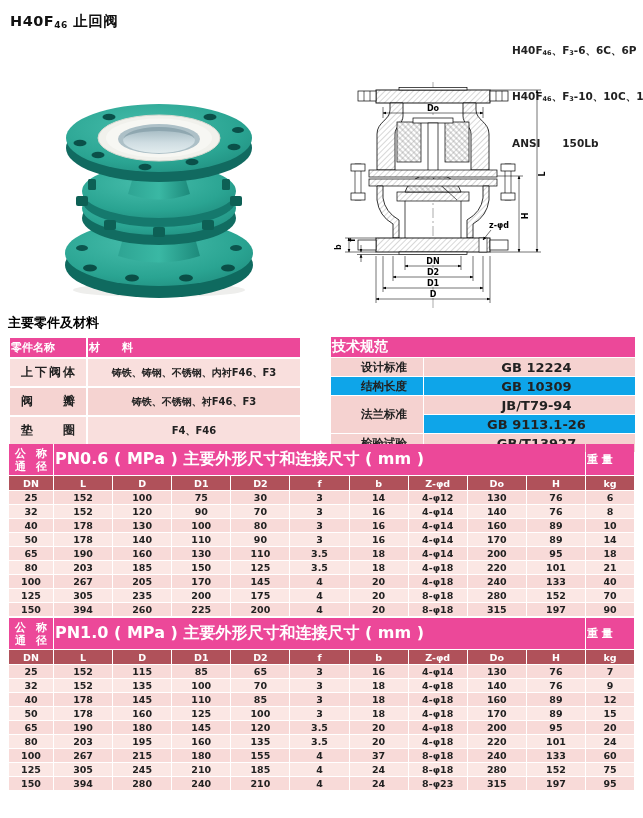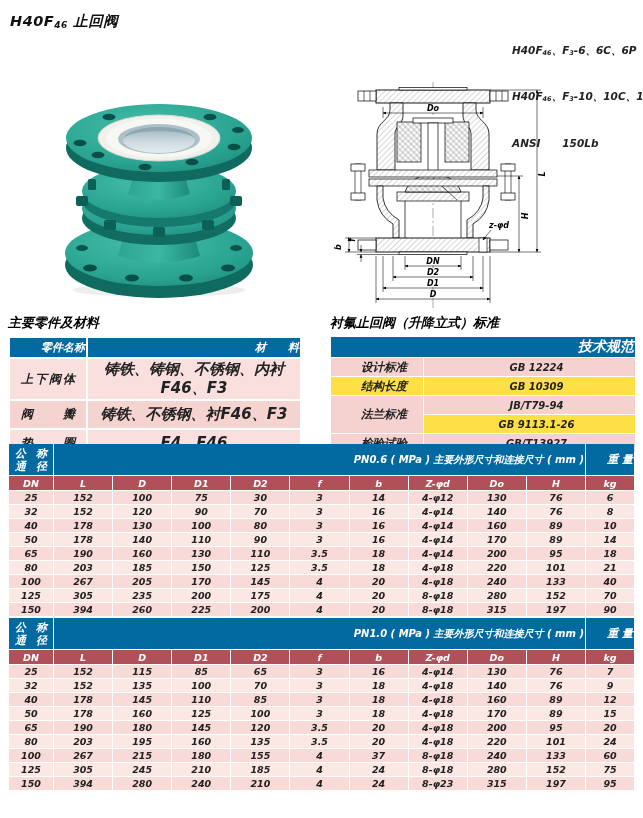--- a/index.html
+++ b/index.html
@@ -1,59 +1,59 @@
 <!DOCTYPE html>
 <html><head>
 <meta charset="utf-8">
 <style>
   html,body{margin:0;padding:0;background:#fff;}
   .page{position:relative;width:643px;height:818px;background:#fff;overflow:hidden;
-        font-family:"DejaVu Sans","Liberation Sans",sans-serif;color:#111;font-style:italic;}
+        font-family:"DejaVu Sans","Liberation Sans",sans-serif;color:#111;}
 
   
   .title{position:absolute;left:10px;top:12px;font-size:14.5px;font-weight:bold;letter-spacing:.5px;}
   .sb{font-size:.62em;vertical-align:-0.18em;font-weight:bold;}
   .codes{position:absolute;left:512px;top:13px;font-size:10.5px;font-weight:bold;color:#222;line-height:1.45;white-space:pre;}
 
   
   .photo{position:absolute;left:52px;top:84px;}
   .drawing{position:absolute;left:333px;top:80px;}
 
   
   .sec-title{position:absolute;font-size:13px;font-weight:bold;color:#000;}
   .t-parts{left:8px;top:314px;}
   .t-std{left:330px;top:314px;}
 
   
   table{border-collapse:separate;table-layout:fixed;}
   th,td{overflow:hidden;}
-  .hdr{background:#0369a1;color:#fff;font-weight:bold;text-align:right;}
+  .hdr{background:#ec4899;color:#fff;font-weight:bold;text-align:left;}
 
   
   .parts{position:absolute;left:8px;top:336px;width:294px;border-spacing:2px;}
   .parts th{height:17px;font-size:11px;}
-  .parts td{height:25px;text-align:center;font-size:15px;font-weight:bold;color:#222;}
+  .parts td{height:25px;text-align:center;font-size:10px;font-weight:bold;color:#222;}
   .parts td.lbl{font-size:12px;}
   .jlbl{display:flex;justify-content:space-between;padding:0 10px;}
   .rowA td{background:#f9dfdd;}
   .rowB td{background:#f5d3d1;}
 
   
   .std{position:absolute;left:330px;top:336px;width:306px;border-spacing:1.5px;}
   .std th{height:15px;font-size:14px;}
   .std td{height:16px;text-align:center;font-weight:bold;padding-left:15px;}
   .std td.lbl{font-size:11.5px;color:#222;}
-  .std td.val{font-size:10px;color:#222;}
+  .std td.val{font-size:13px;color:#222;}
   .sA{background:#f5d2d0;}
-  .sB{background:#fde047;}
+  .sB{background:#0ea5e9;}
 
   
   .dim{position:absolute;left:8px;width:627px;border-spacing:1.5px;}
   .dim1{top:443px;} .dim2{top:617px;}
-  .dim th.band{height:29px;font-size:10px;}
+  .dim th.band{height:29px;font-size:16px;}
   .dim th.corner{font-size:11px;padding:0;}
   .dim th.wt{font-size:11px;}
   .jrow{display:flex;justify-content:space-between;padding:0 6px;line-height:13px;}
   .dim thead tr.cols th{height:12px;font-size:9.5px;background:#b0515a;color:#fff;text-align:center;font-weight:bold;}
   .dim td{height:11px;line-height:11px;font-size:9.5px;font-weight:bold;color:#222;text-align:center;}
   .dim tr.odd td{background:#f8dad8;}
   .dim tr.even td{background:#fbe7e4;}
 </style>
 </head>
 <body>
@@ -280,21 +280,20 @@
             <div class="jlbl">
               <span>垫</span>
               <span>圈</span>
             </div>
           </td>
         <td>F4、F46</td>
       </tr>
     </tbody>
   </table>
 
-  <div class="sec-title t-std">衬氟止回阀（升降立式）标准</div>
   <table class="std">
     <colgroup>
         <col style="width:92px">
         <col>
       </colgroup>
     <thead>
       <tr>
           <th class="hdr" colspan="2">技术规范</th>
         </tr>
     </thead>

